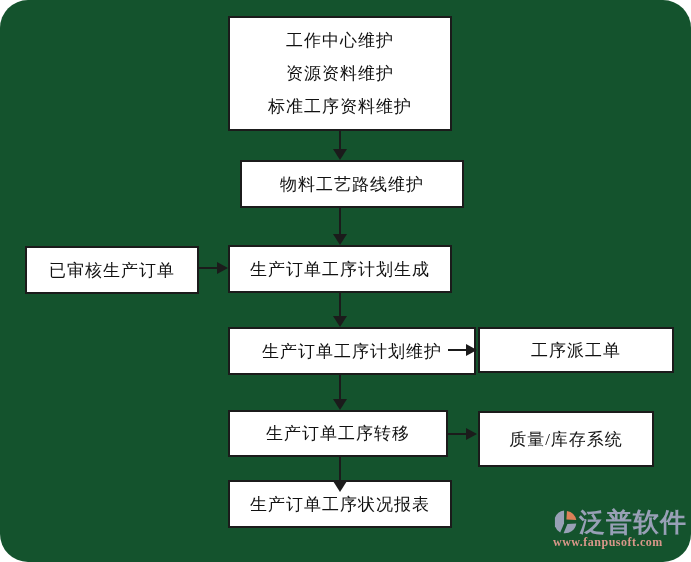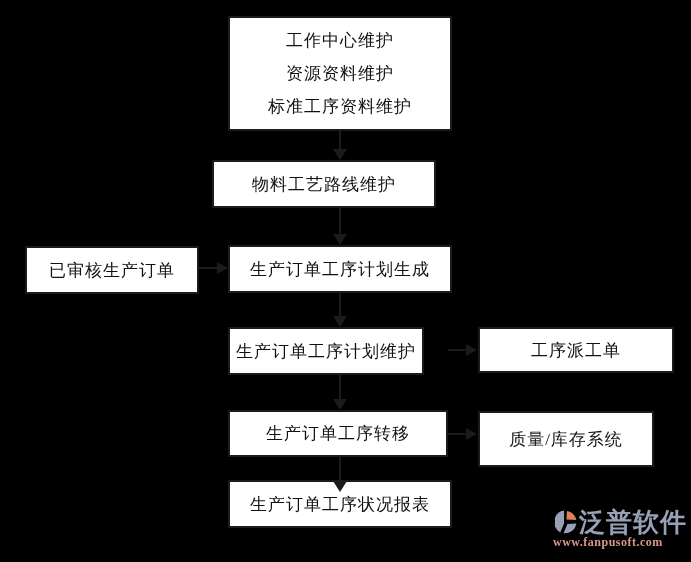--- a/index.html
+++ b/index.html
@@ -5,22 +5,23 @@
   html, body {
     margin: 0;
     padding: 0;
     background: #ffffff;
     font-family: "Liberation Serif", serif;
   }
   .canvas {
     position: relative;
     width: 691px;
     height: 562px;
-    background: #000000;
+    background: #14532d;
     overflow: hidden;
+    border-radius: 28px;
   }
   .box {
     position: absolute;
     box-sizing: border-box;
     background: #ffffff;
     border: 2px solid #1b1b1b;
     color: #111111;
     display: flex;
     flex-direction: column;
     justify-content: center;
@@ -96,33 +97,33 @@
 <body>
 
 <div class="canvas">
 
   <div class="box" style="left:228px; top:16px;  width:224px; height:115px;">
     <div class="line">工作中心维护</div>
     <div class="line">资源资料维护</div>
     <div class="line">标准工序资料维护</div>
   </div>
 
-  <div class="box" style="left:212px; top:160px; width:224px; height:48px;">
+  <div class="box" style="left:240px; top:160px; width:224px; height:48px;">
     <div class="line">物料工艺路线维护</div>
   </div>
 
   <div class="box" style="left:25px;  top:246px; width:174px; height:48px;">
     <div class="line">已审核生产订单</div>
   </div>
 
   <div class="box" style="left:228px; top:245px; width:224px; height:48px;">
     <div class="line">生产订单工序计划生成</div>
   </div>
 
-  <div class="box" style="left:228px; top:327px; width:196px; height:48px;">
+  <div class="box" style="left:228px; top:327px; width:248px; height:48px;">
     <div class="line">生产订单工序计划维护</div>
   </div>
 
   <div class="box" style="left:478px; top:327px; width:196px; height:46px;">
     <div class="line">工序派工单</div>
   </div>
 
   <div class="box" style="left:228px; top:410px; width:220px; height:47px;align-items:center;">
     <div class="line">生产订单工序转移</div>
   </div>

